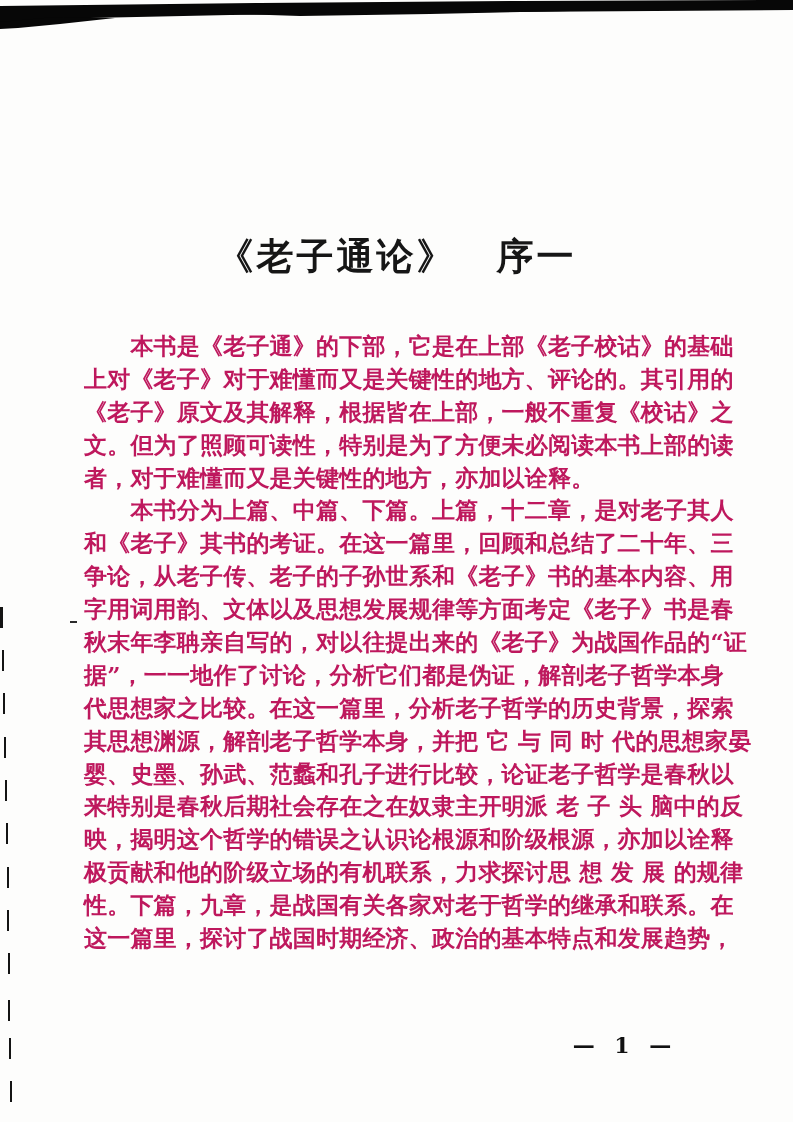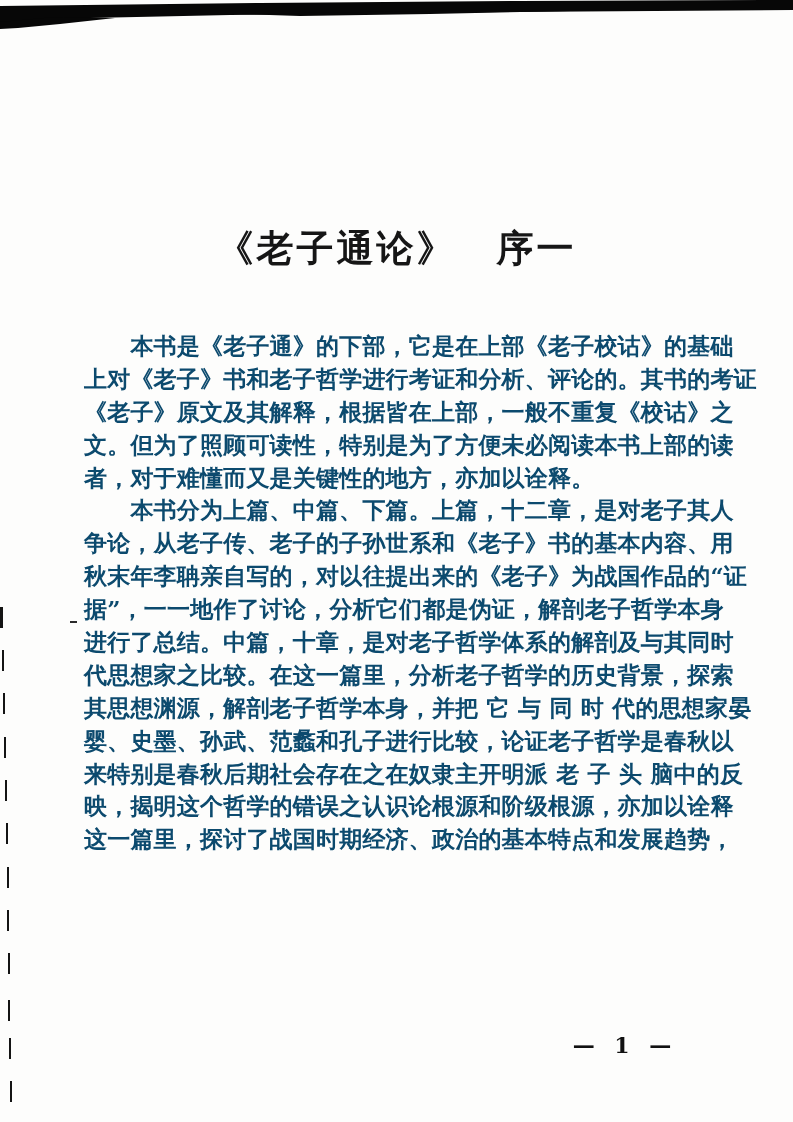--- a/index.html
+++ b/index.html
@@ -34,21 +34,21 @@
   }
   .margin-tick {
     position: absolute;
     height: 2px;
     background: #2a2a2a;
   }
   
   .doc-title {
     position: absolute;
     left: 84px;
-    top: 224px;
+    top: 232px;
     width: 625px;
     text-align: center;
     font-size: 37px;
     font-weight: 700;
     letter-spacing: 3px;
     color: #161616;
     white-space: nowrap;
   }
   
   .body-text {
@@ -57,21 +57,21 @@
     top: 330px;
     width: 640px;
   }
   .text-line {
     height: 32.9px;
     line-height: 32.9px;
     font-size: 23px;
     font-weight: 600;
     letter-spacing: 0.2px;
     white-space: nowrap;
-    color: #0c4a6e;
+    color: #be185d;
   }
   
   .page-number {
     position: absolute;
     left: 560px;
     top: 1032px;
     width: 130px;
     text-align: center;
     font-size: 22px;
     font-weight: 700;
@@ -102,32 +102,35 @@
   <div class="margin-dash" style="left:8px;  top:953px;"></div>
   <div class="margin-dash" style="left:8px;  top:1000px;"></div>
   <div class="margin-dash" style="left:9px;  top:1038px;"></div>
   <div class="margin-dash" style="left:10px; top:1081px;"></div>
   <div class="margin-tick" style="left:70px; top:621px; width:7px;"></div>
 
   <div class="doc-title">《老子通论》　序一</div>
 
   <div class="body-text">
       <div class="text-line">　　本书是《老子通》的下部，它是在上部《老子校诂》的基础</div>
-      <div class="text-line">上对《老子》书和老子哲学进行考证和分析、评论的。其书的考证</div>
+      <div class="text-line">上对《老子》对于难懂而又是关键性的地方、评论的。其引用的</div>
       <div class="text-line">《老子》原文及其解释，根据皆在上部，一般不重复《校诂》之</div>
       <div class="text-line">文。但为了照顾可读性，特别是为了方便未必阅读本书上部的读</div>
       <div class="text-line">者，对于难懂而又是关键性的地方，亦加以诠释。</div>
       <div class="text-line">　　本书分为上篇、中篇、下篇。上篇，十二章，是对老子其人</div>
+      <div class="text-line">和《老子》其书的考证。在这一篇里，回顾和总结了二十年、三</div>
       <div class="text-line">争论，从老子传、老子的子孙世系和《老子》书的基本内容、用</div>
+      <div class="text-line">字用词用韵、文体以及思想发展规律等方面考定《老子》书是春</div>
       <div class="text-line">秋末年李聃亲自写的，对以往提出来的《老子》为战国作品的“证</div>
       <div class="text-line">据”，一一地作了讨论，分析它们都是伪证，解剖老子哲学本身</div>
-      <div class="text-line">进行了总结。中篇，十章，是对老子哲学体系的解剖及与其同时</div>
       <div class="text-line">代思想家之比较。在这一篇里，分析老子哲学的历史背景，探索</div>
       <div class="text-line">其思想渊源，解剖老子哲学本身，并把 它 与 同 时 代的思想家晏</div>
       <div class="text-line">婴、史墨、孙武、范蠡和孔子进行比较，论证老子哲学是春秋以</div>
       <div class="text-line">来特别是春秋后期社会存在之在奴隶主开明派 老 子 头 脑中的反</div>
       <div class="text-line">映，揭明这个哲学的错误之认识论根源和阶级根源，亦加以诠释</div>
+      <div class="text-line">极贡献和他的阶级立场的有机联系，力求探讨思 想 发 展 的规律</div>
+      <div class="text-line">性。下篇，九章，是战国有关各家对老于哲学的继承和联系。在</div>
       <div class="text-line">这一篇里，探讨了战国时期经济、政治的基本特点和发展趋势，</div>
     </div>
 
   <div class="page-number">— 1 —</div>
 
 </div>
 
 </body></html>

